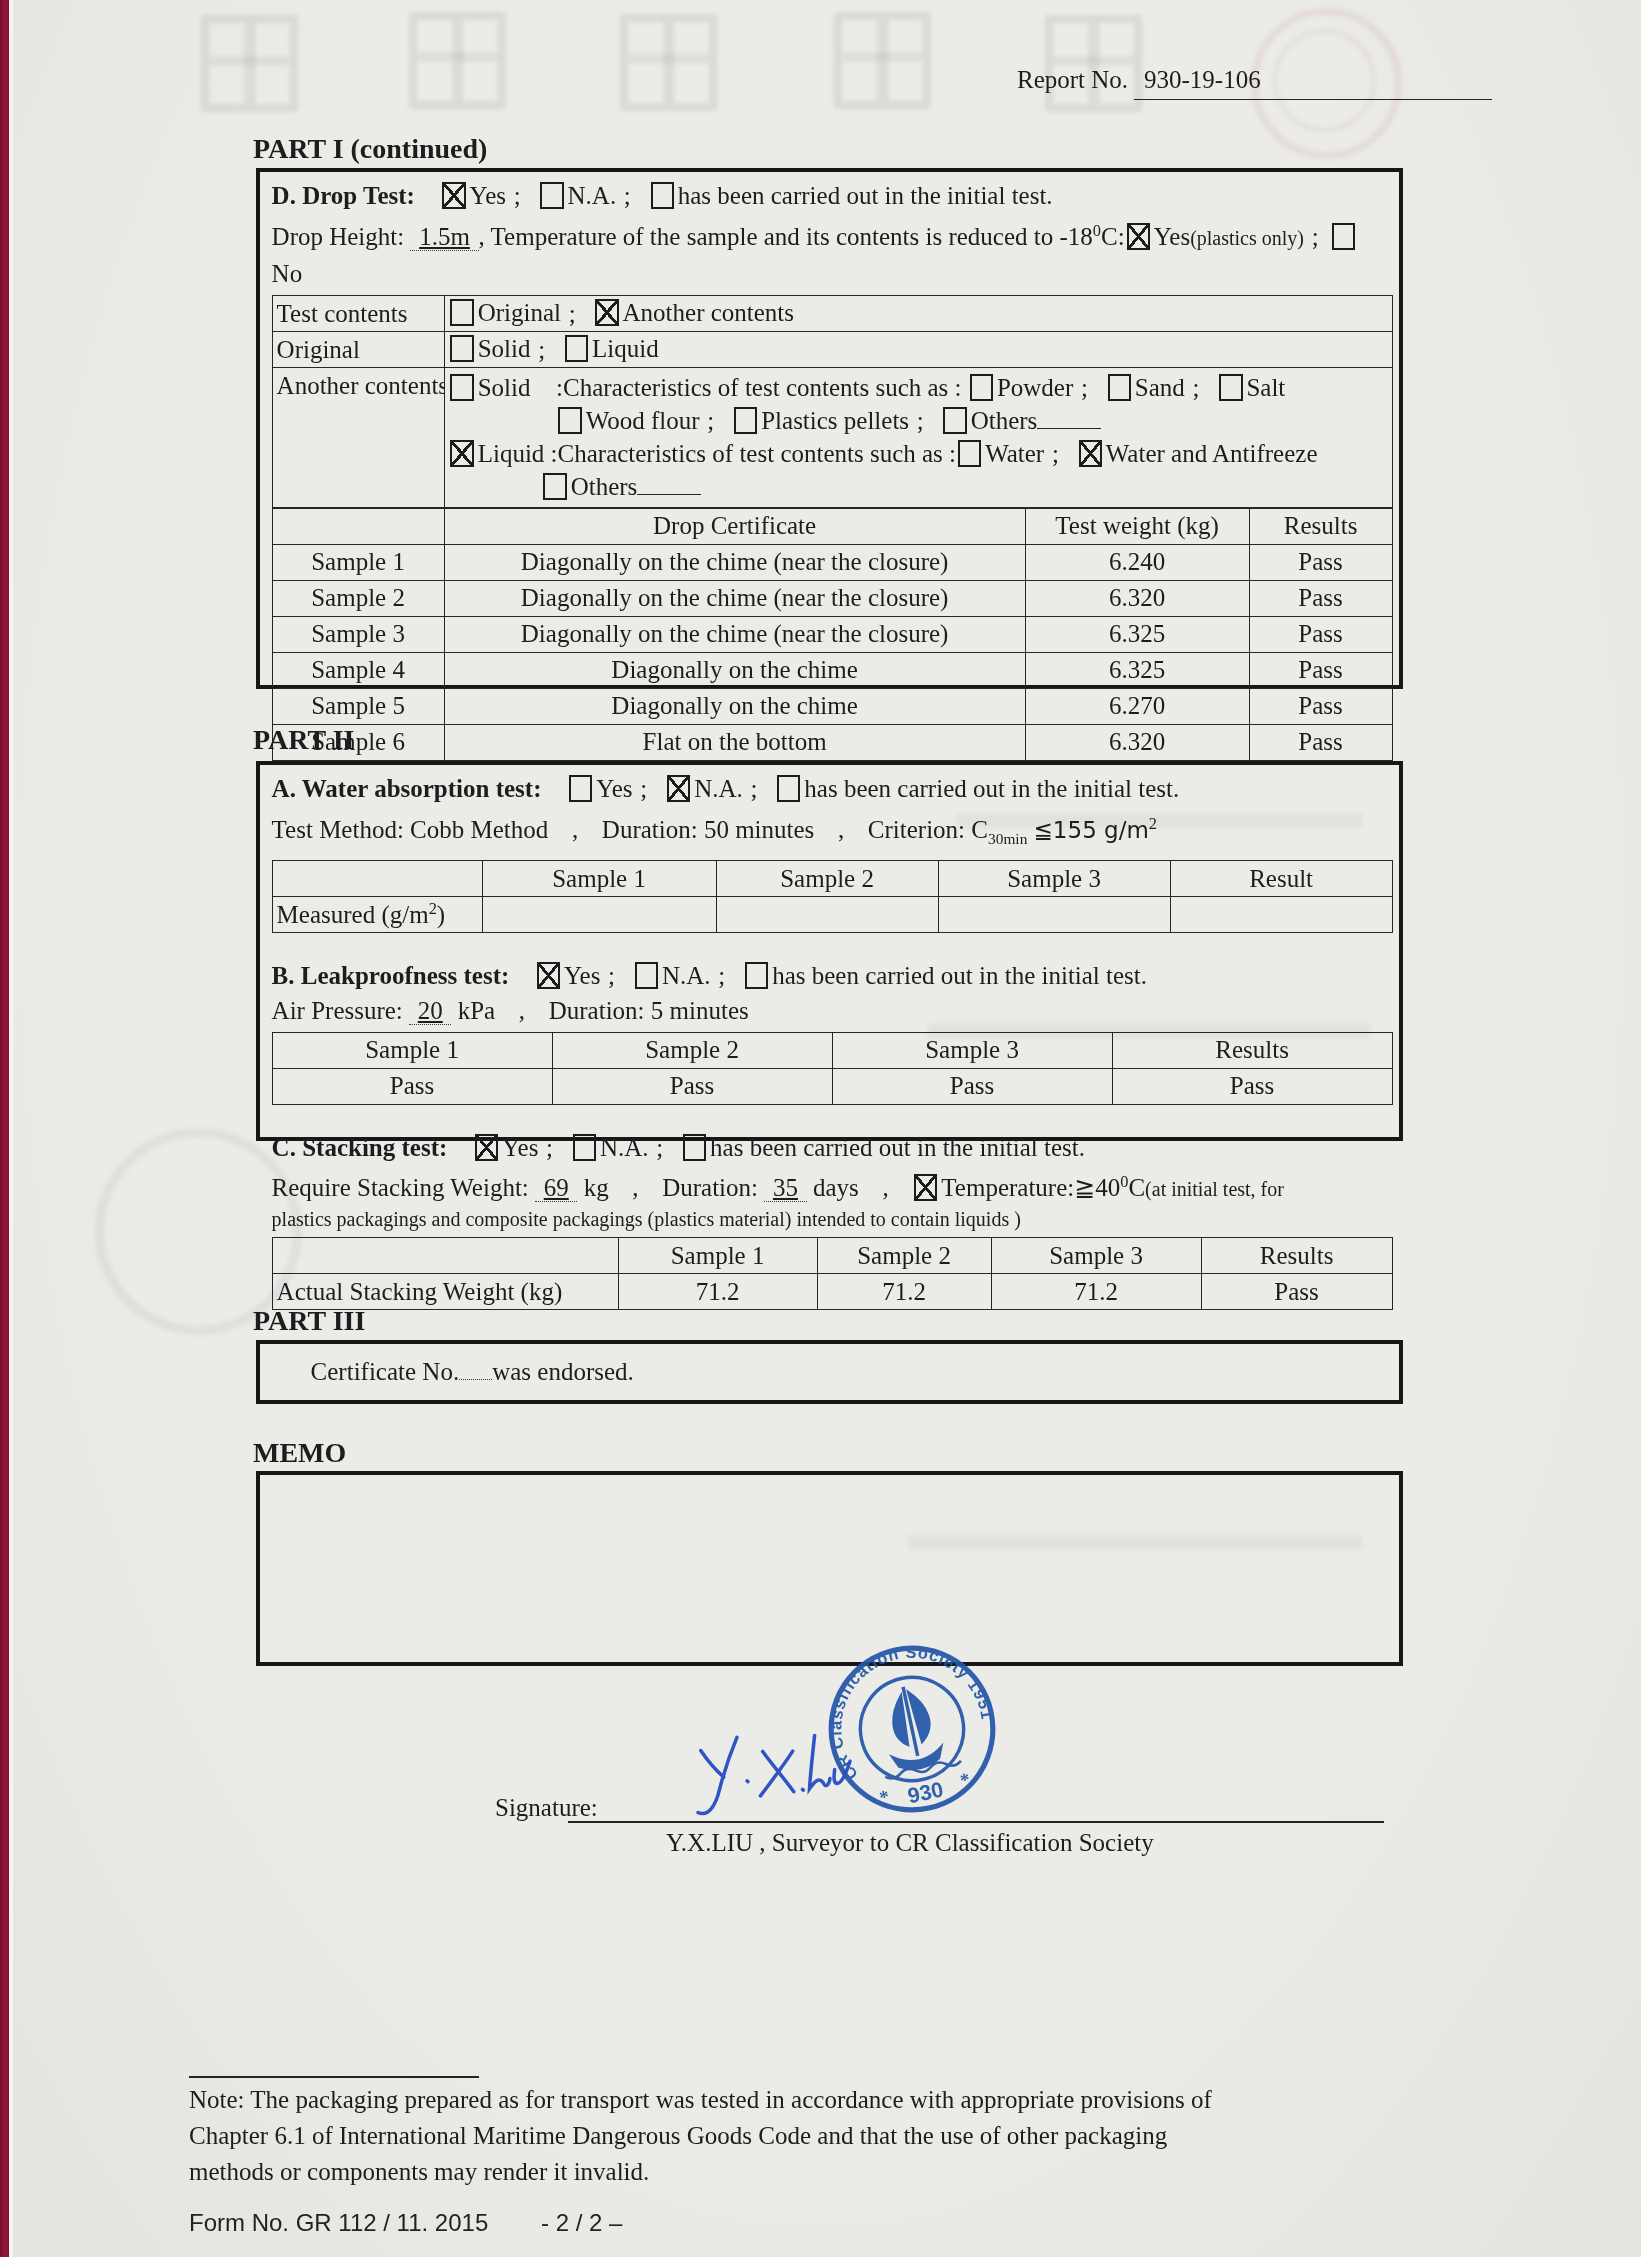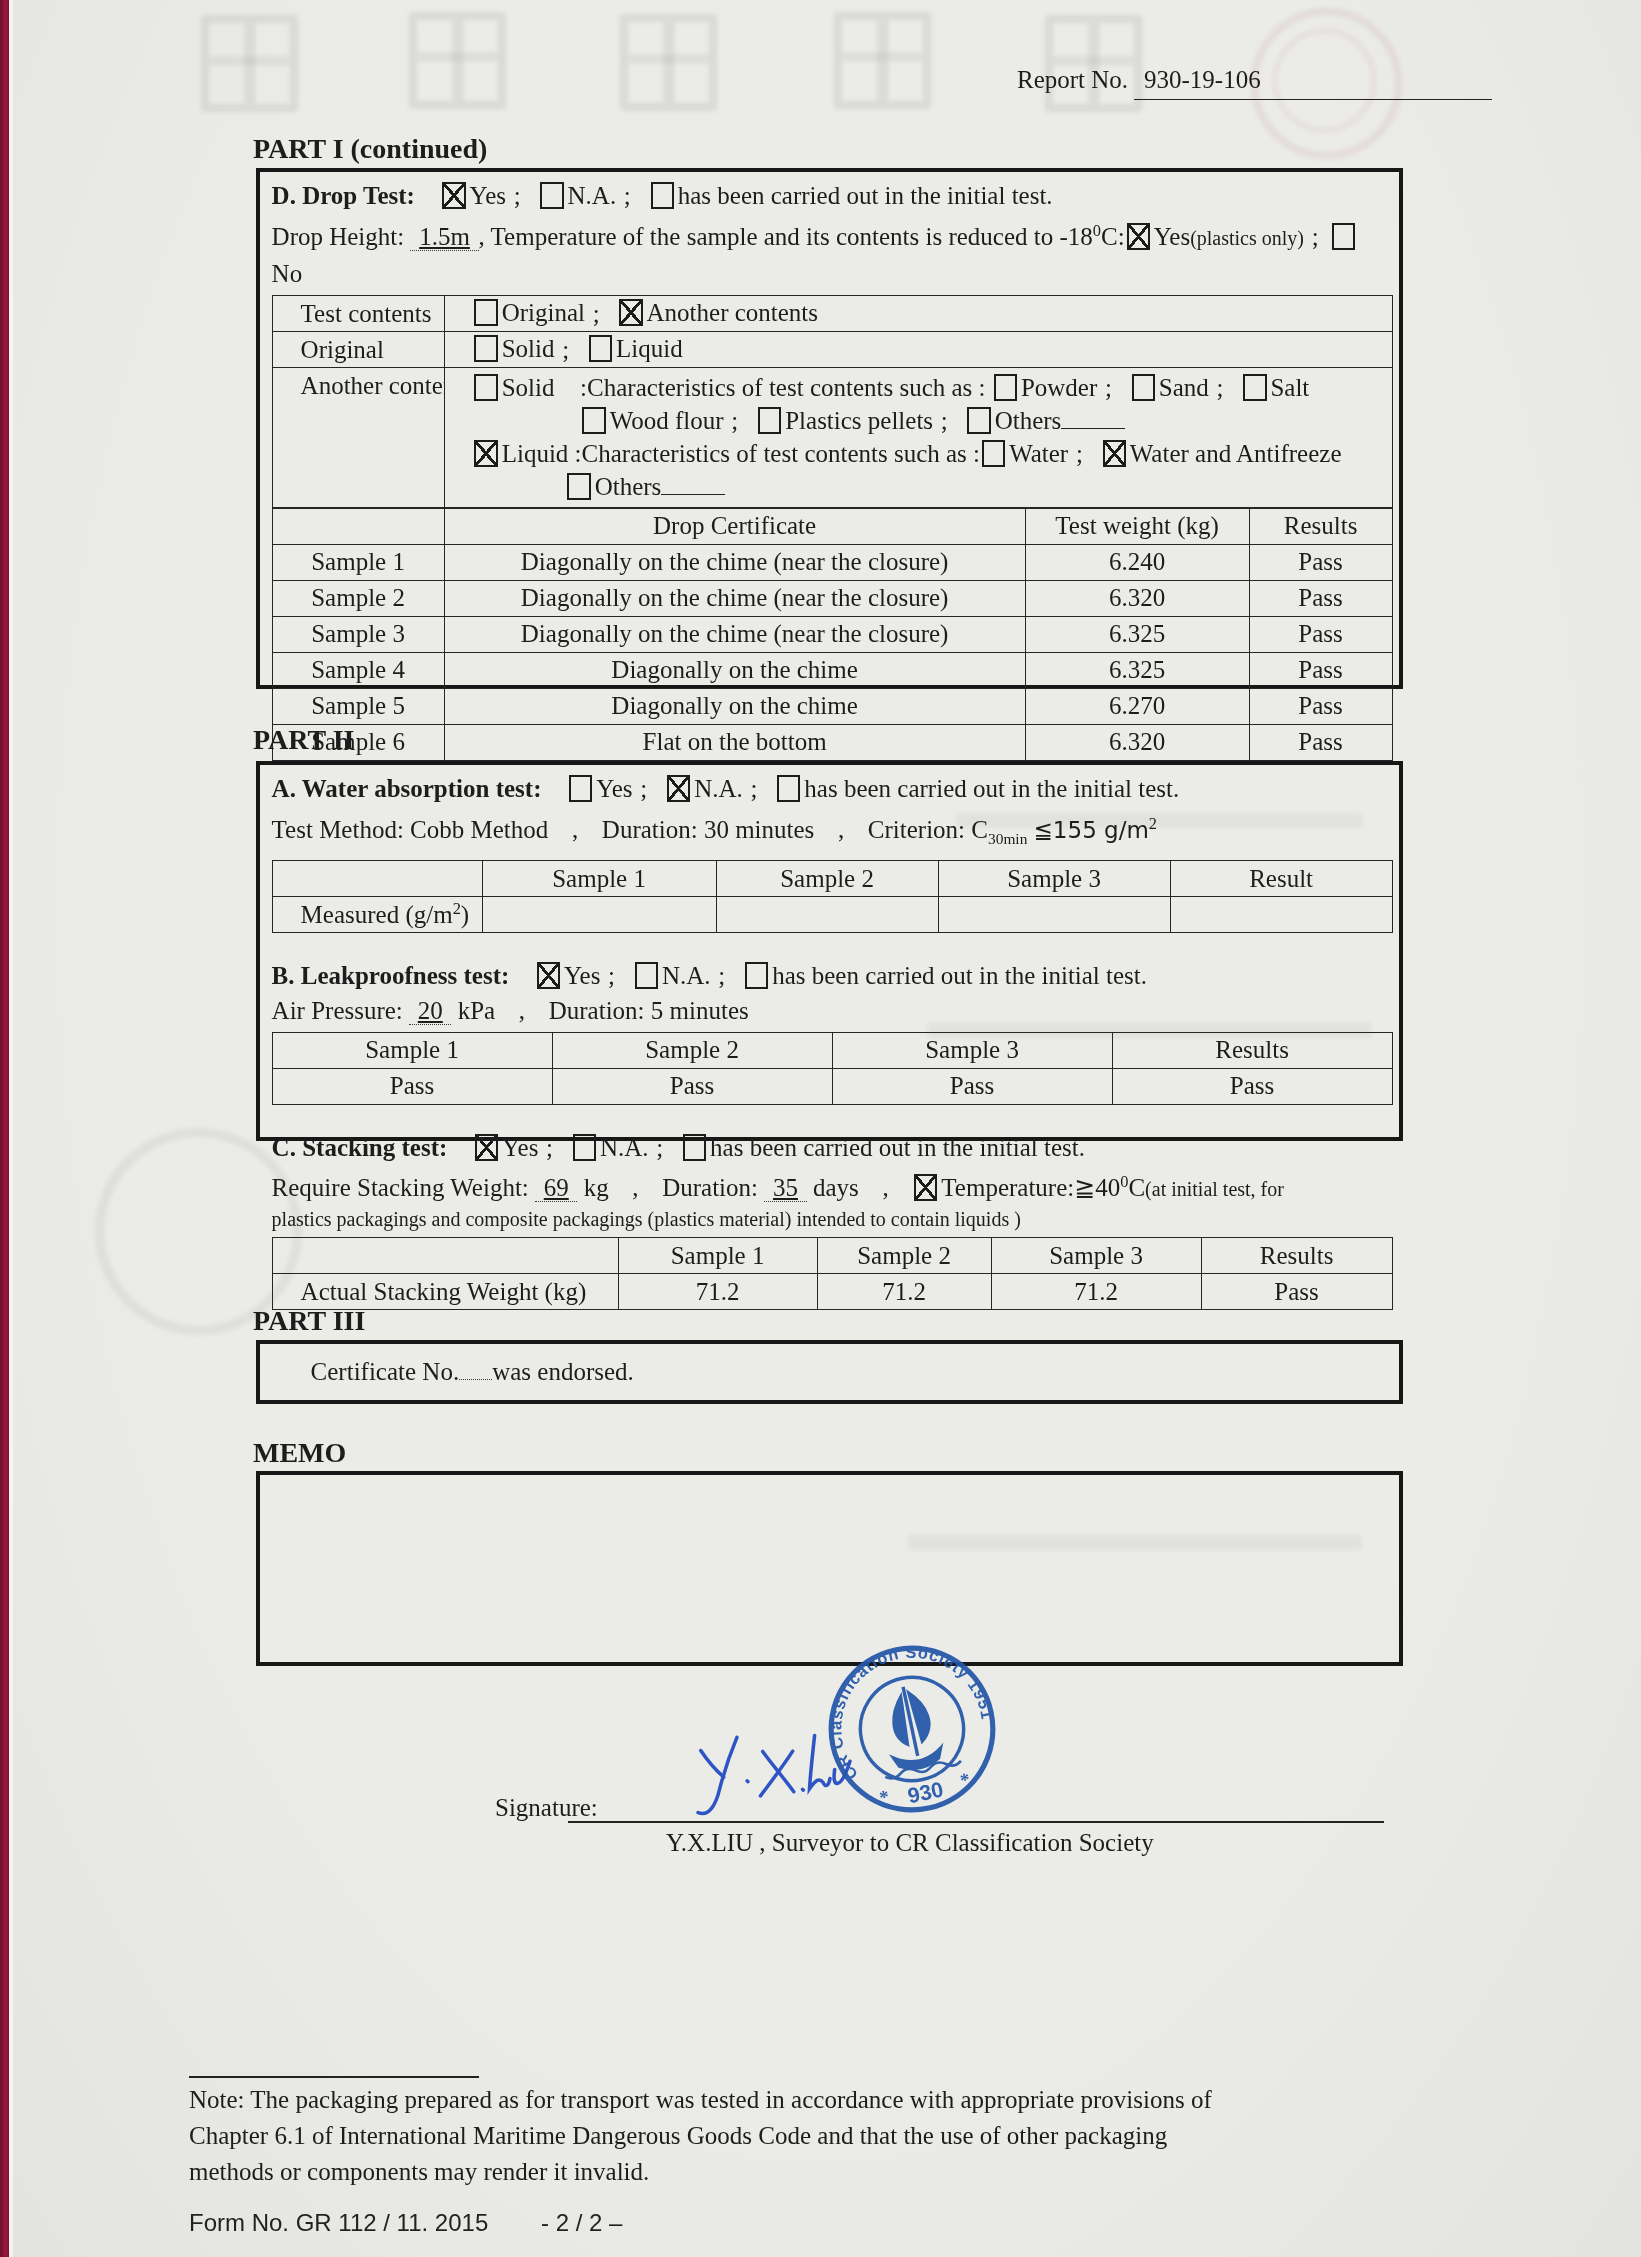--- a/index.html
+++ b/index.html
@@ -48,21 +48,21 @@
 
   
   .ph{position:absolute;font-weight:bold;font-size:28px;}
   .box{position:absolute;border:4.8px solid #171717;box-sizing:border-box;}
   .inner{padding:5.8px 11.6px 0 11.6px;}
 
   
   table{border-collapse:collapse;table-layout:fixed;}
   td{border:1.9px solid #262626;font-size:25px;text-align:center;padding:0 5.8px;height:35px;
      overflow:hidden;white-space:nowrap;}
-  td.l{text-align:left;padding-left:28px;}
+  td.l{text-align:left;padding-left:4px;}
   td.noborder-top{border-top:2.9px solid #262626;}
 
   
   .sigline{position:absolute;left:568px;top:1788px;width:816px;height:33px;border-bottom:2.9px solid #232323;}
   .stamp{position:absolute;left:826px;top:1643px;width:172px;height:172px;transform:rotate(-12deg);opacity:.93;}
   .handsig{position:absolute;left:670px;top:1728px;width:203px;height:97px;transform:rotate(-4deg);}
 
   .footer{font-family:"Liberation Sans", sans-serif;font-size:24px;color:#222;}
 </style>
 </head>
@@ -208,21 +208,21 @@
       <div class="fs-main">
         <span class="b">A. Water absorption test:</span>
         <span class="wgap"></span>
         <span class="cb" data-checked="false"></span><span>Yes</span><span class="sep">;</span>
         <span class="cb" data-checked="true"></span><span>N.A.</span><span class="sep">;</span>
         <span class="cb" data-checked="false"></span><span>has been carried out in the initial test.</span>
       </div>
       <div class="fs-main">
         <span>Test Method: Cobb Method</span>
         <span class="comma">,</span>
-        <span>Duration: 30 minutes</span>
+        <span>Duration: 50 minutes</span>
         <span class="comma">,</span>
         <span>Criterion: C</span><sub>30min</sub>
         <span class="math">≦155 g/m</span><sup>2</sup>
       </div>
       <table style="width:1120px;margin-top:3.9px;">
         <colgroup>
             <col style="width:210px;">
             <col style="width:234px;">
             <col style="width:222px;">
             <col style="width:232px;">

